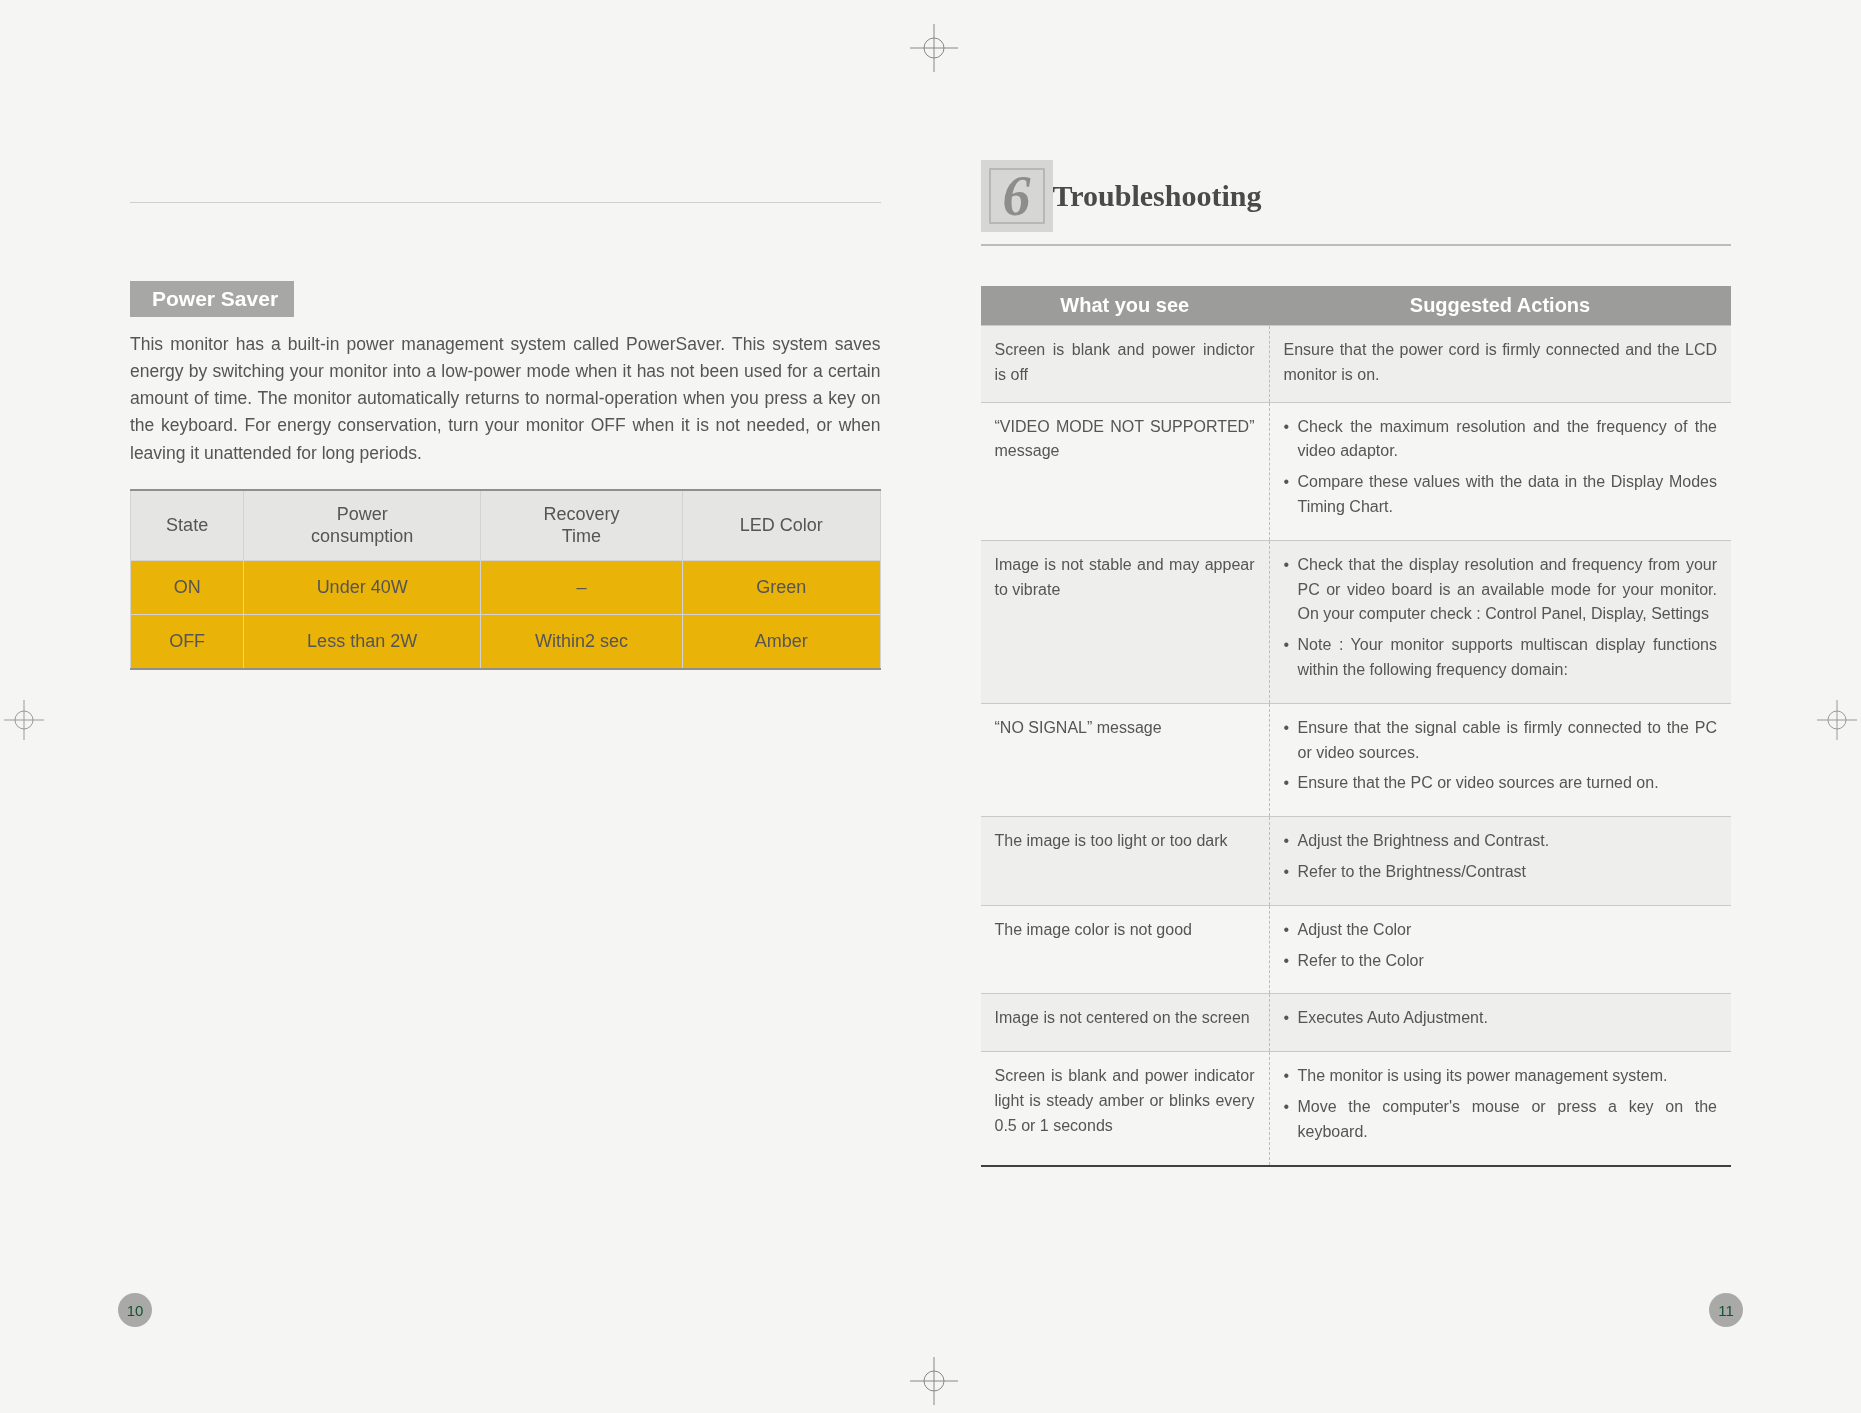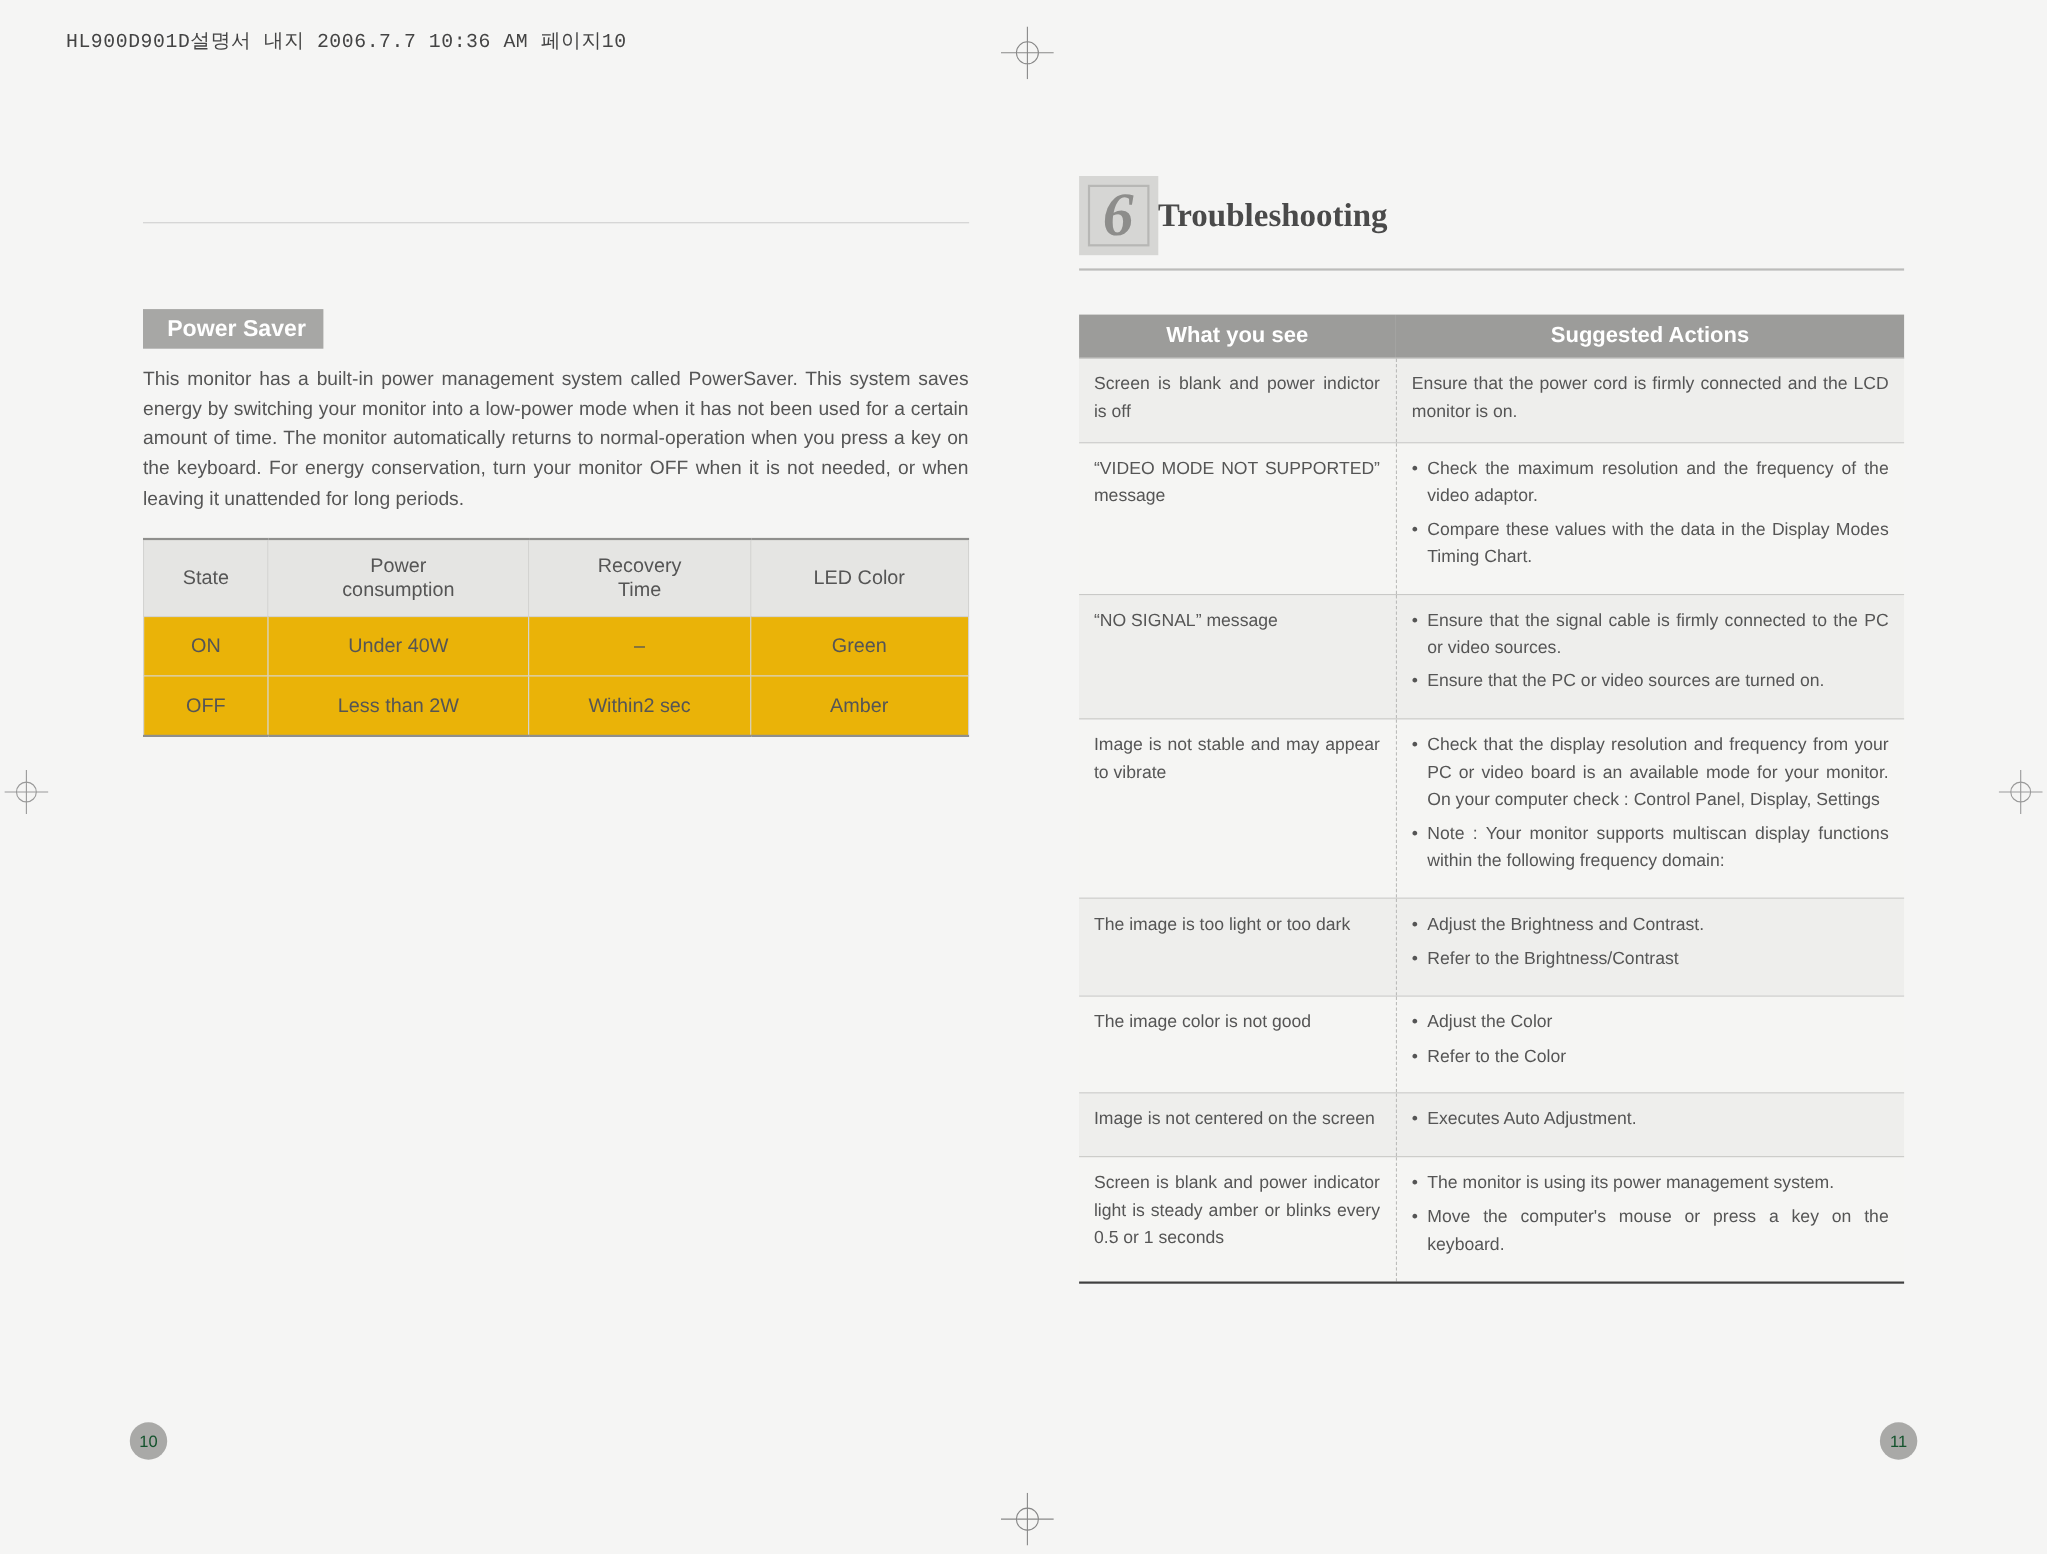--- a/index.html
+++ b/index.html
@@ -44,21 +44,20 @@
   
   .pagenum{position:absolute;bottom:26px;width:34px;height:34px;border-radius:50%;background:#a9a9a7;color:#14532d;font-size:15px;display:flex;align-items:center;justify-content:center;}
   .pagenum.left{left:28px;}
   .pagenum.right{right:28px;}
 </style>
 </head>
 <body>
 
 <div class="sheet">
 
-  <div class="print-header">HL900D901D설명서 내지  2006.7.7 10:36 AM  페이지10</div>
 
   <div class="crop crop-top">
     <svg width="48" height="48" viewBox="0 0 48 48">
         <circle cx="24" cy="24" r="10" fill="none" stroke="#888"></circle>
         <line x1="0" y1="24" x2="48" y2="24" stroke="#888"></line>
         <line x1="24" y1="0" x2="24" y2="48" stroke="#888"></line>
       </svg>
   </div>
   <div class="gutter left">
     <svg width="40" height="40" viewBox="0 0 40 40">
@@ -144,38 +143,38 @@
             <tr>
               <td class="sym">“VIDEO MODE NOT SUPPORTED” message</td>
               <td>
                 <ul class="b">
                   <li>Check the maximum resolution and the frequency of the video adaptor.</li>
                   <li>Compare these values with the data in the Display Modes Timing Chart.</li>
                 </ul>
               </td>
             </tr>
             <tr>
+              <td class="sym">Image is not stable and may appear to vibrate</td>
+              <td>
+                <ul class="b">
+                  <li>Check that the display resolution and frequency from your PC or video board is an available mode for your monitor. On your computer check : Control Panel, Display, Settings</li>
+                  <li>Note : Your monitor supports multiscan display functions within the following frequency domain:</li>
+                </ul>
+              </td>
+            </tr>
+            <tr>
               <td class="sym">“NO SIGNAL” message</td>
               <td>
                 <ul class="b">
                   <li>Ensure that the signal cable is firmly connected to the PC or video sources.</li>
                   <li>Ensure that the PC or video sources are turned on.</li>
                 </ul>
               </td>
             </tr>
             <tr>
-              <td class="sym">Image is not stable and may appear to vibrate</td>
-              <td>
-                <ul class="b">
-                  <li>Check that the display resolution and frequency from your PC or video board is an available mode for your monitor. On your computer check : Control Panel, Display, Settings</li>
-                  <li>Note : Your monitor supports multiscan display functions within the following frequency domain:</li>
-                </ul>
-              </td>
-            </tr>
-            <tr>
               <td class="sym">The image is too light or too dark</td>
               <td>
                 <ul class="b">
                   <li>Adjust the Brightness and Contrast.</li>
                   <li>Refer  to the Brightness/Contrast</li>
                 </ul>
               </td>
             </tr>
             <tr>
               <td class="sym">The image color is not good</td>

